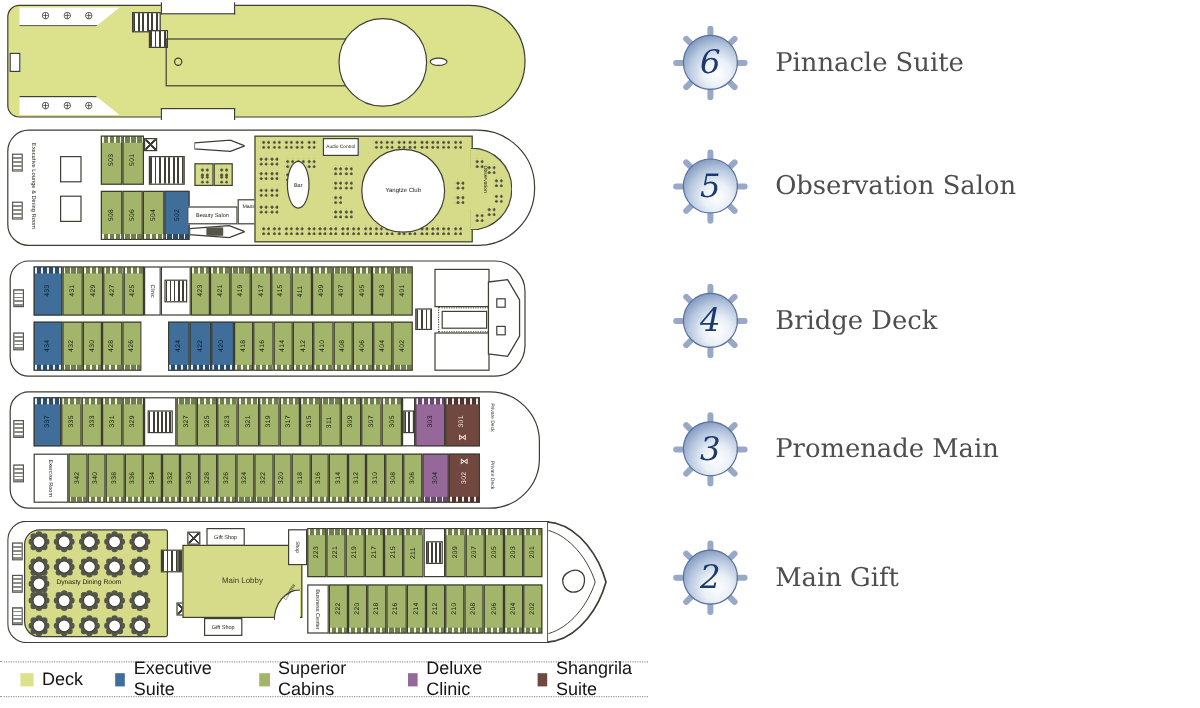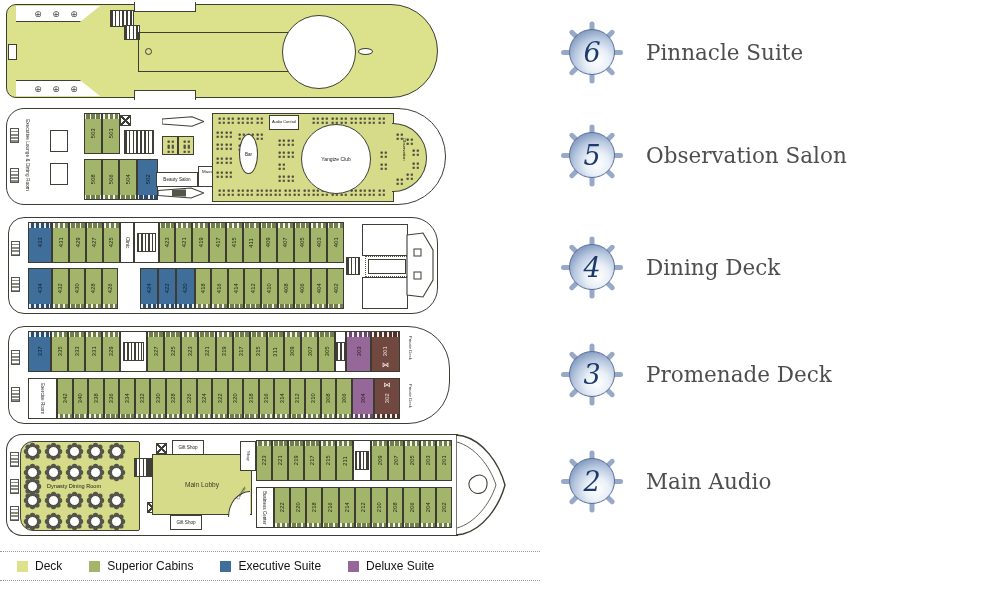--- a/index.html
+++ b/index.html
@@ -46,21 +46,21 @@
   .vtxt{writing-mode:vertical-rl;}
   
   .corner-strip{position:absolute;background:#fff;display:flex;align-items:center;justify-content:center;}
   .corner-strip::before{content:"⊕ ⊕ ⊕";font-size:9px;color:#4a4a40;letter-spacing:4px;}
   .notch{position:absolute;background:#fff;border:1.2px solid #3f3f35;}
   
   #legend{position:absolute;left:0;top:551px;width:540px;height:30px;border-top:1px dotted #9a9a9a;
      border-bottom:1px dotted #9a9a9a;display:flex;align-items:center;padding-left:17px;gap:27px;box-sizing:border-box;}
   .leg-item{display:flex;align-items:center;gap:7px;}
   .leg-swatch{width:11px;height:11px;display:inline-block;}
-  .leg-label{font-size:12px;color:#141414;}
+  .leg-label{font-size:15px;color:#141414;}
   
   #deck-index{position:absolute;left:560px;top:0;width:440px;height:590px;}
   .idx-row{position:absolute;left:0;height:56px;display:flex;align-items:center;cursor:pointer;}
   .badge{position:relative;width:52px;height:52px;margin-left:6px;flex:0 0 auto;}
   .spoke{position:absolute;left:50%;top:50%;width:62px;height:5px;margin:-2.5px 0 0 -31px;background:#97a9c7;border-radius:3px;}
   .disc{position:absolute;inset:3px;border-radius:50%;border:1.5px solid #5a6f9c;
      background:radial-gradient(circle at 62% 70%,#ffffff 0%,#eaf0f7 28%,#b9c9e0 55%,#8099bf 80%,#5b76a3 100%);
      display:flex;align-items:center;justify-content:center;}
   .disc .n{font:italic 27px "DejaVu Serif","Liberation Serif",serif;color:#1c3a6b;}
   .idx-label{margin-left:28px;font-family:"DejaVu Serif","Liberation Serif",serif;font-size:21.5px;color:#4e4e4e;}
@@ -614,30 +614,34 @@
         </div>
       </div>
   </div>
 
   <div id="legend">
       <span class="leg-item">
         <span class="leg-swatch" style="background: rgb(220, 225, 140);"></span>
         <span class="leg-label">Deck</span>
       </span>
       <span class="leg-item">
+        <span class="leg-swatch" style="background: rgb(62, 110, 153);"></span>
+        <span class="leg-label">Executive Suite</span>
+      </span>
+      <span class="leg-item">
         <span class="leg-swatch" style="background: rgb(163, 181, 107);"></span>
         <span class="leg-label">Superior Cabins</span>
       </span>
       <span class="leg-item">
-        <span class="leg-swatch" style="background: rgb(62, 110, 153);"></span>
-        <span class="leg-label">Executive Suite</span>
+        <span class="leg-swatch" style="background: rgb(150, 104, 154);"></span>
+        <span class="leg-label">Deluxe Clinic</span>
       </span>
       <span class="leg-item">
-        <span class="leg-swatch" style="background: rgb(150, 104, 154);"></span>
-        <span class="leg-label">Deluxe Suite</span>
+        <span class="leg-swatch" style="background: rgb(113, 72, 64);"></span>
+        <span class="leg-label">Shangrila Suite</span>
       </span>
     </div>
 
   <div id="deck-index">
       <div class="idx-row" style="top: 24px;">
         <span class="badge">
           <span class="spoke" style="transform: rotate(0deg);"></span>
           <span class="spoke" style="transform: rotate(45deg);"></span>
           <span class="spoke" style="transform: rotate(90deg);"></span>
           <span class="spoke" style="transform: rotate(135deg);"></span>
@@ -662,41 +666,41 @@
       <div class="idx-row" style="top: 239px;">
         <span class="badge">
           <span class="spoke" style="transform: rotate(0deg);"></span>
           <span class="spoke" style="transform: rotate(45deg);"></span>
           <span class="spoke" style="transform: rotate(90deg);"></span>
           <span class="spoke" style="transform: rotate(135deg);"></span>
           <span class="disc">
             <span class="n">4</span>
           </span>
         </span>
-        <span class="idx-label">Dining Deck</span>
+        <span class="idx-label">Bridge Deck</span>
       </div>
       <div class="idx-row" style="top: 346px;">
         <span class="badge">
           <span class="spoke" style="transform: rotate(0deg);"></span>
           <span class="spoke" style="transform: rotate(45deg);"></span>
           <span class="spoke" style="transform: rotate(90deg);"></span>
           <span class="spoke" style="transform: rotate(135deg);"></span>
           <span class="disc">
             <span class="n">3</span>
           </span>
         </span>
-        <span class="idx-label">Promenade Deck</span>
+        <span class="idx-label">Promenade Main</span>
       </div>
       <div class="idx-row" style="top: 453px;">
         <span class="badge">
           <span class="spoke" style="transform: rotate(0deg);"></span>
           <span class="spoke" style="transform: rotate(45deg);"></span>
           <span class="spoke" style="transform: rotate(90deg);"></span>
           <span class="spoke" style="transform: rotate(135deg);"></span>
           <span class="disc">
             <span class="n">2</span>
           </span>
         </span>
-        <span class="idx-label">Main Audio</span>
+        <span class="idx-label">Main Gift</span>
       </div>
     </div>
 
 </div>
 
 </body></html>

